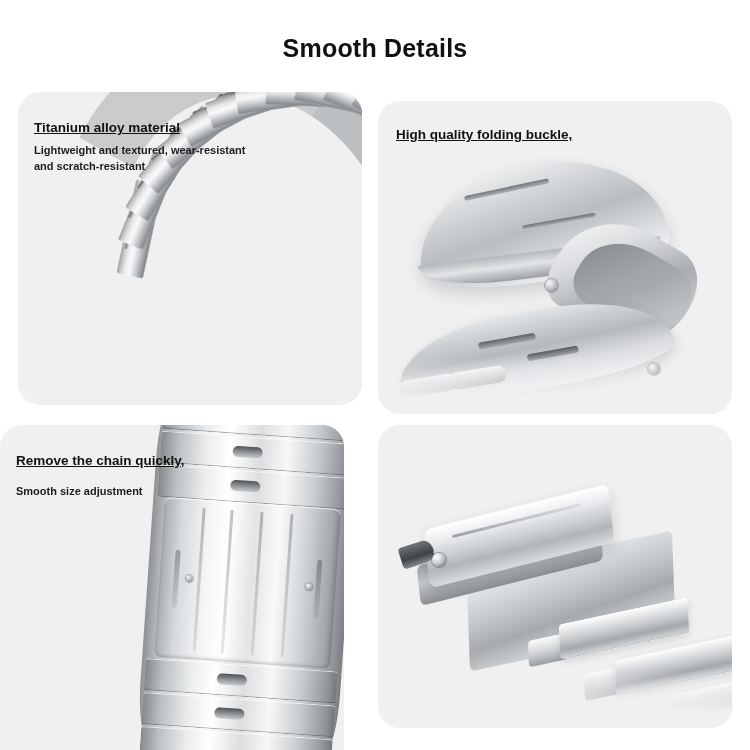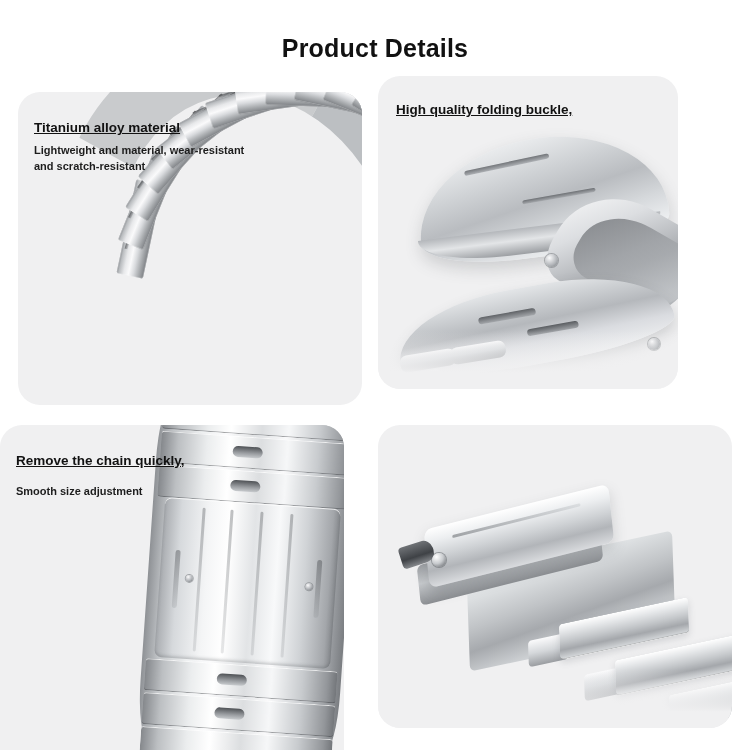--- a/index.html
+++ b/index.html
@@ -35,21 +35,21 @@
   }
 
   
   .panel {
     position: absolute;
     background: #f0f0f1;
     border-radius: 22px;
     overflow: hidden;
   }
   .panel.p1 { left: 18px;  top: 92px;  width: 344px; height: 313px; }
-  .panel.p2 { left: 378px; top: 76px;  width: 300px; height: 313px; }
+  .panel.p2 { left: 378px; top: 101px;  width: 354px; height: 313px; }
   .panel.p3 { left: 0;  top: 425px; width: 344px; height: 383px; }
   .panel.p4 { left: 378px; top: 425px; width: 354px; height: 303px; }
 
   .panel-text {
     position: absolute;
     z-index: 5;
     pointer-events: none;
   }
   .panel-heading {
     font-size: 13.5px;
@@ -383,21 +383,21 @@
     left: 0; bottom: 0;
     width: 100%; height: 58px;
     background: linear-gradient(180deg, rgba(240,240,241,0), #f0f0f1 72%);
   }
 </style>
 </head>
 <body>
 
 <div class="page">
 
-  <div class="page-title">Product Details</div>
+  <div class="page-title">Smooth Details</div>
 
   <div class="panel p1">
     <div class="art">
       <div class="brace1">
         <div class="ring"></div>
         <div class="b1-link" style="transform: rotate(-62deg) translate(0,-172px);"></div>
         <div class="b1-gap" style="transform: rotate(-57deg) translate(0,-172px);"></div>
         <div class="b1-link" style="transform: rotate(-52deg) translate(0,-172px);"></div>
         <div class="b1-gap" style="transform: rotate(-47deg) translate(0,-172px);"></div>
         <div class="b1-link" style="transform: rotate(-42deg) translate(0,-172px);"></div>
@@ -417,21 +417,21 @@
         <div class="b1-link" style="transform: rotate(28deg) translate(0,-172px);"></div>
         <div class="b1-gap" style="transform: rotate(33deg) translate(0,-172px);"></div>
         <div class="b1-link" style="transform: rotate(38deg) translate(0,-172px);"></div>
         <div class="b1-gap" style="transform: rotate(43deg) translate(0,-172px);"></div>
         <div class="b1-link" style="transform: rotate(48deg) translate(0,-172px);"></div>
 
       </div>
     </div>
     <div class="panel-text">
       <div class="panel-heading">Titanium alloy material</div>
-      <div class="panel-sub">Lightweight and material, wear-resistant and scratch-resistant</div>
+      <div class="panel-sub">Lightweight and textured, wear-resistant and scratch-resistant</div>
     </div>
   </div>
 
   <div class="panel p2">
     <div class="buckle">
       <div class="bk-top"></div>
       <div class="bk-top-edge"></div>
       <div class="bk-arm"></div>
       <div class="bk-arm2"></div>
       <div class="bk-pivot"></div>

